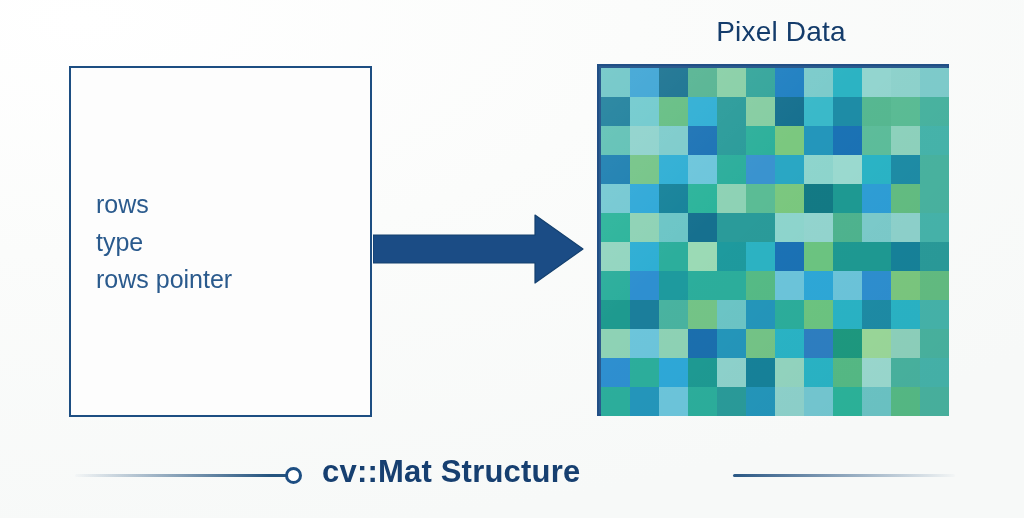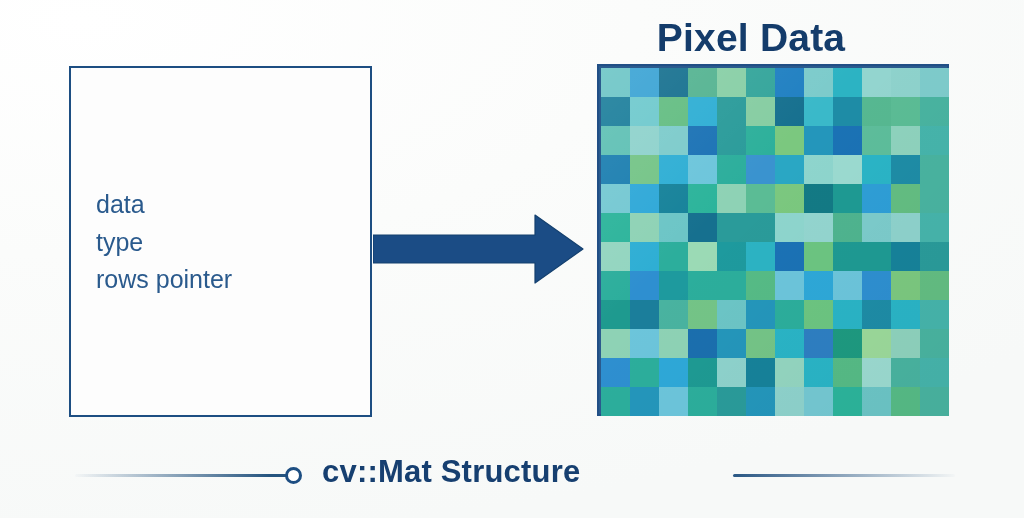--- a/index.html
+++ b/index.html
@@ -63,26 +63,26 @@
     position: absolute;
     left: 373px;
     top: 212px;
     width: 212px;
     height: 74px;
   }
 
   
   #pixel-title {
     position: absolute;
-    left: 576px;
+    left: 606px;
     top: 16px;
     width: 350px;
     text-align: center;
-    font-size: 39px;
-    font-weight: bold;
+    font-size: 28px;
+    font-weight: normal;
     color: #143c6b;
     letter-spacing: 0.2px;
   }
 
   #pixel-grid-frame {
     position: absolute;
     left: 597px;
     top: 64px;
     width: 352px;
     height: 352px;
@@ -165,21 +165,21 @@
     border-radius: 2px;
   }
 </style>
 </head>
 <body>
 
 <div id="stage">
 
   <div id="header-box">
     <div id="header-fields">
-      <div class="header-field">data</div>
+      <div class="header-field">rows</div>
       <div class="header-field">type</div>
       <div class="header-field">rows pointer</div>
     </div>
   </div>
 
   <svg id="arrow" viewBox="0 0 212 74">
     <polygon points="0,23 162,23 162,3 210,37 162,71 162,51 0,51" fill="#1b4c85" stroke="#14406f" stroke-width="1.2" stroke-linejoin="round"></polygon>
   </svg>
 
   <div id="pixel-title">Pixel Data</div>

